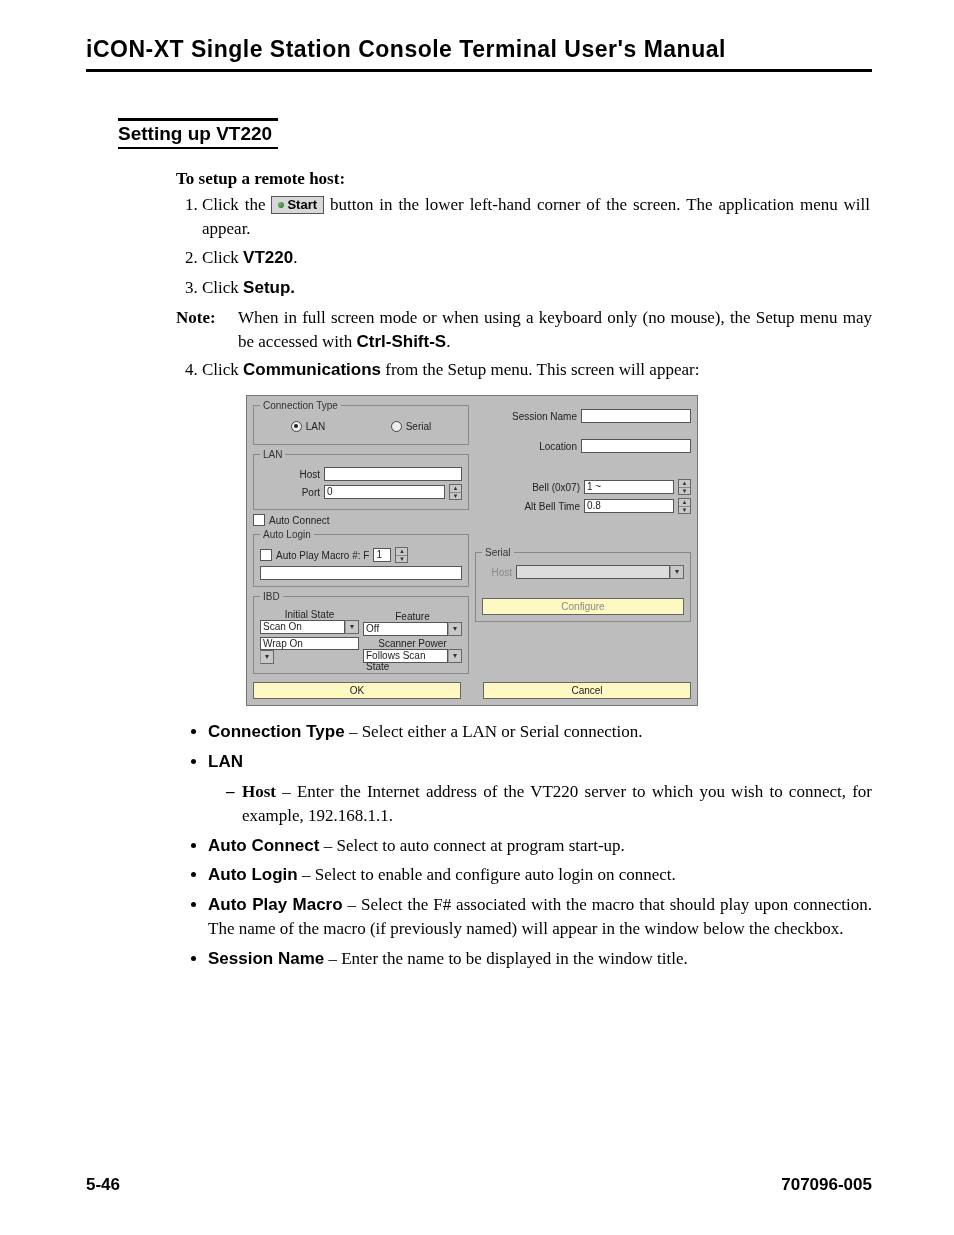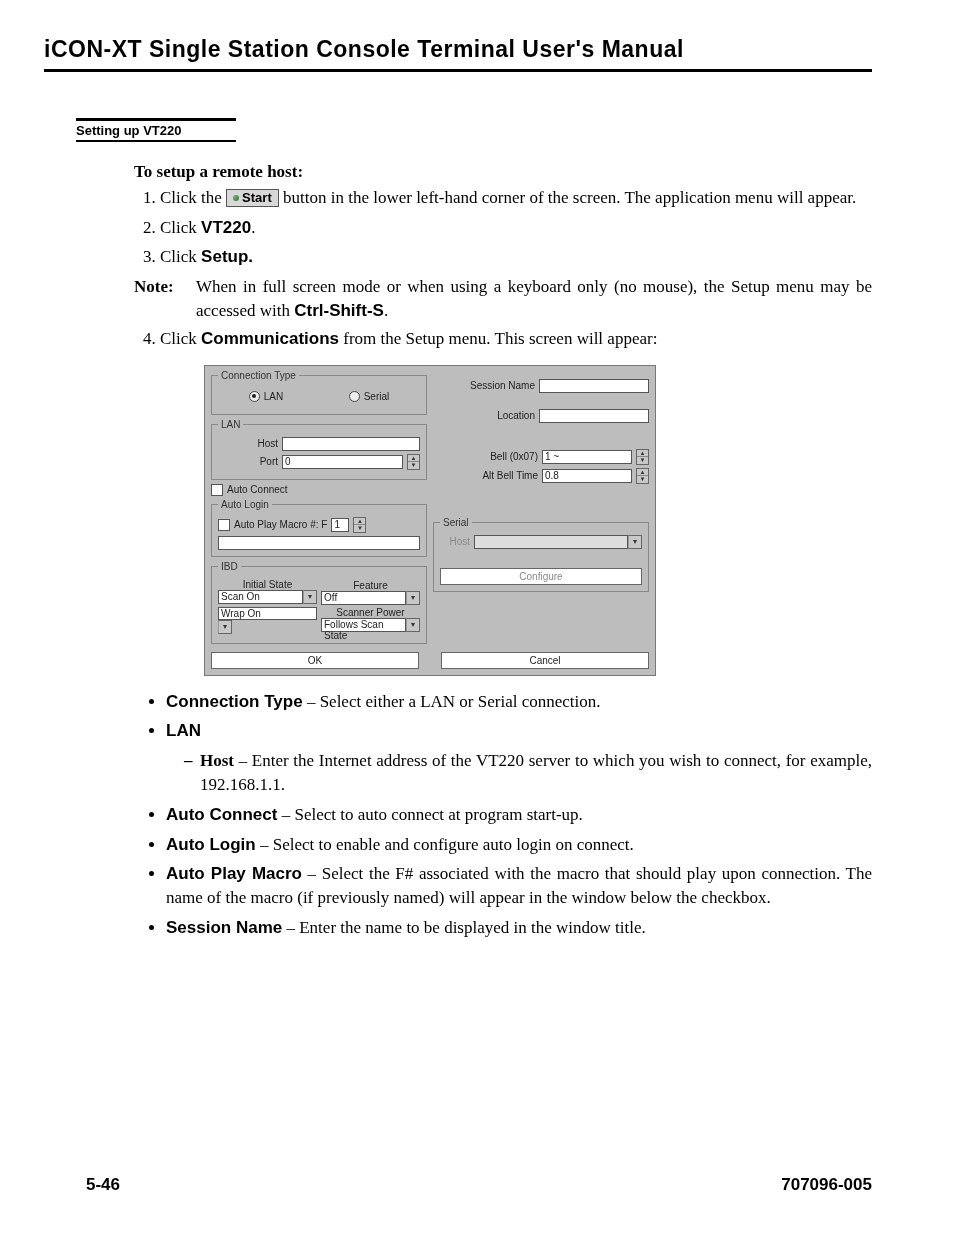--- a/index.html
+++ b/index.html
@@ -7,21 +7,21 @@
     padding: 0;
     font-family: "Times New Roman", serif;
     background: #fff;
     color: #000;
     width: 954px;
     height: 1235px;
     position: relative;
     box-sizing: border-box;
   }
   .page {
-    padding: 36px 82px 40px 44px;
+    padding: 36px 82px 40px 86px;
     box-sizing: border-box;
     width: 954px;
     height: 1235px;
     position: relative;
   }
   .hdr-title {
     font-family: Arial, sans-serif;
     font-weight: bold;
     font-size: 23px;
     letter-spacing: 0.5px;
@@ -36,21 +36,21 @@
     margin-top: 46px;
     margin-left: 32px;
   }
   .section-rule-top {
     border-top: 3px solid #000;
     width: 160px;
   }
   .section-title {
     font-family: Arial, sans-serif;
     font-weight: bold;
-    font-size: 13px;
+    font-size: 19px;
     padding: 2px 0 2px 0;
   }
   .section-rule-bot {
     border-top: 2px solid #000;
     width: 160px;
   }
   .body-text {
     font-size: 17px;
     line-height: 1.4;
     text-align: justify;
@@ -216,21 +216,21 @@
     content: "";
     position: absolute;
     width: 4px; height: 4px;
     border-radius: 50%;
     background: #222;
     top: 2px; left: 2px;
   }
   .ghost { color: #8a8a8a; }
   .btn {
     border: 1px solid #666;
-    background: #ffffff;
+    background: #fef9c3;
     text-align: center;
     padding: 2px 0;
     font-size: 10px;
   }
   .btn-row {
     display: flex;
     gap: 22px;
     margin-top: 4px;
   }
   .btn-row .btn { flex: 1; }

